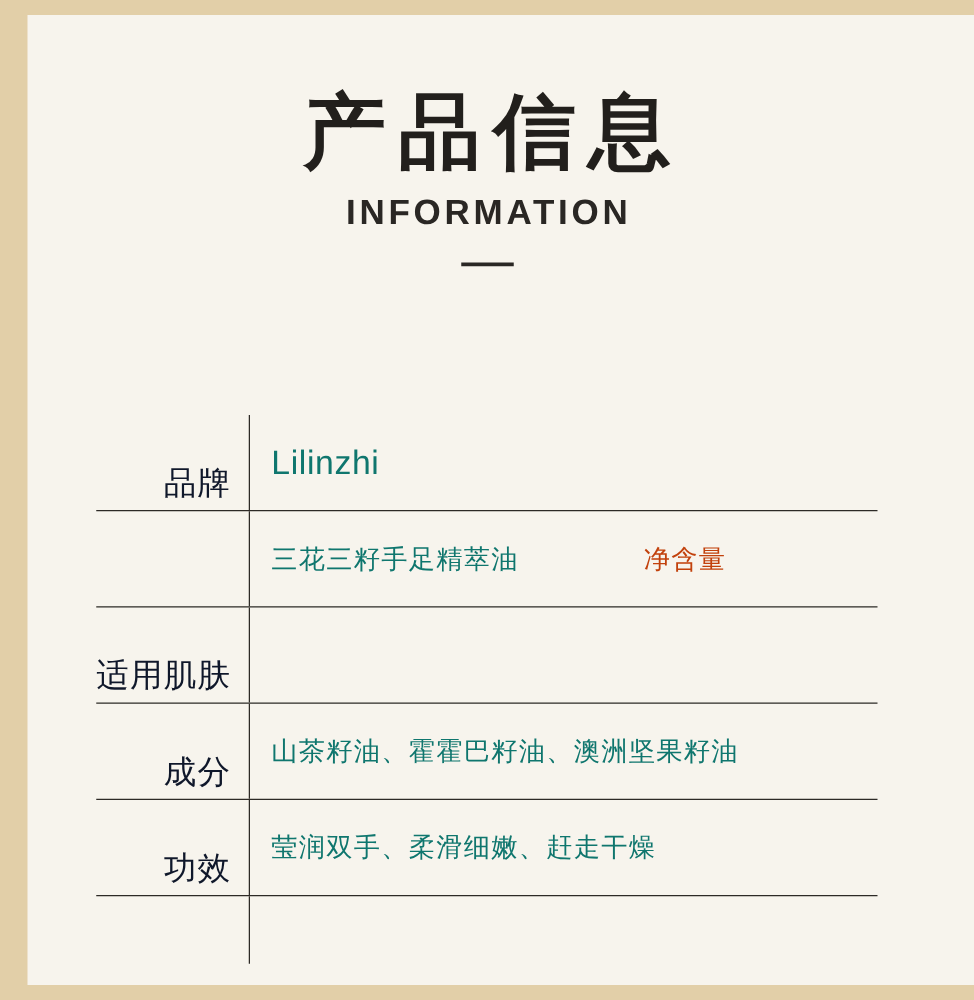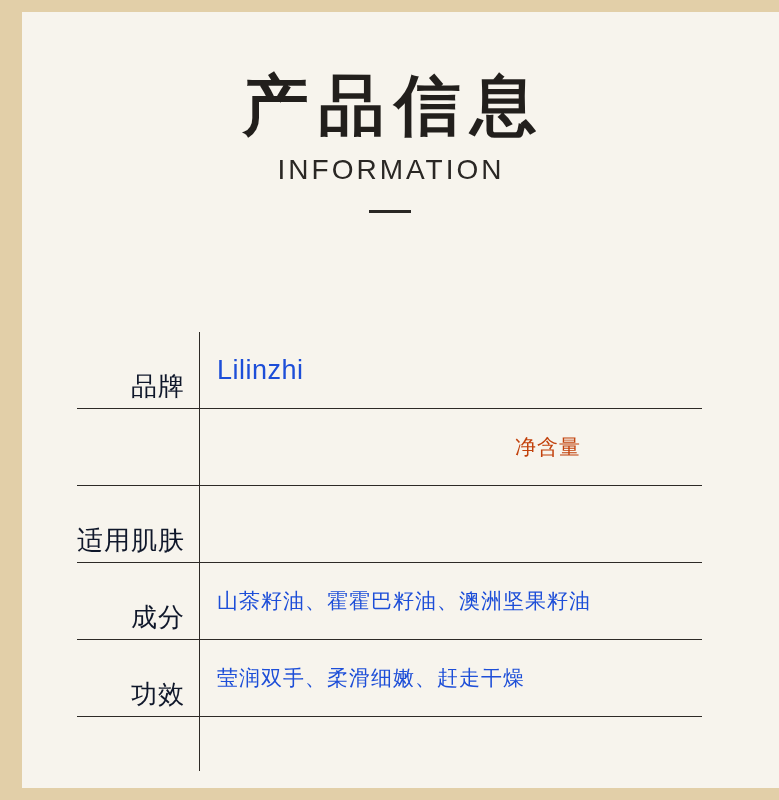--- a/index.html
+++ b/index.html
@@ -42,21 +42,21 @@
     font-size: 66px;
     font-weight: bold;
     letter-spacing: 10px;
     color: #221f1c;
     line-height: 82px;
     text-indent: 10px;
   }
   .sub-title {
     font-family: "Liberation Sans", sans-serif;
     font-size: 28px;
-    font-weight: normal;
+    font-weight: bold;
     letter-spacing: 3px;
     color: #2a2724;
     margin-top: 8px;
     text-indent: 3px;
   }
   .title-rule {
     width: 42px;
     height: 3px;
     background: #2a2724;
     margin: 24px auto 0 auto;
@@ -104,21 +104,21 @@
     background: #2d2a26;
   }
   .row-value {
     position: absolute;
     left: 140px;
     top: 0;
     height: 100%;
     display: flex;
     align-items: center;
     font-size: 21px;
-    color: #1d4ed8;
+    color: #0f766e;
     letter-spacing: 1px;
   }
   .row-value.brand {
     font-size: 27px;
     letter-spacing: 0.5px;
   }
   .extra-label {
     position: absolute;
     left: 438px;
     top: 0;
@@ -156,20 +156,21 @@
     <div class="info-table">
 
       <div class="row first">
         <div class="row-label">品牌</div>
         <div class="v-divider"></div>
         <div class="row-value brand">Lilinzhi</div>
       </div>
 
       <div class="row">
         <div class="v-divider"></div>
+        <div class="row-value">三花三籽手足精萃油</div>
         <div class="extra-label">净含量</div>
       </div>
 
       <div class="row">
         <div class="row-label">适用肌肤</div>
         <div class="v-divider"></div>
       </div>
 
       <div class="row">
         <div class="row-label">成分</div>

